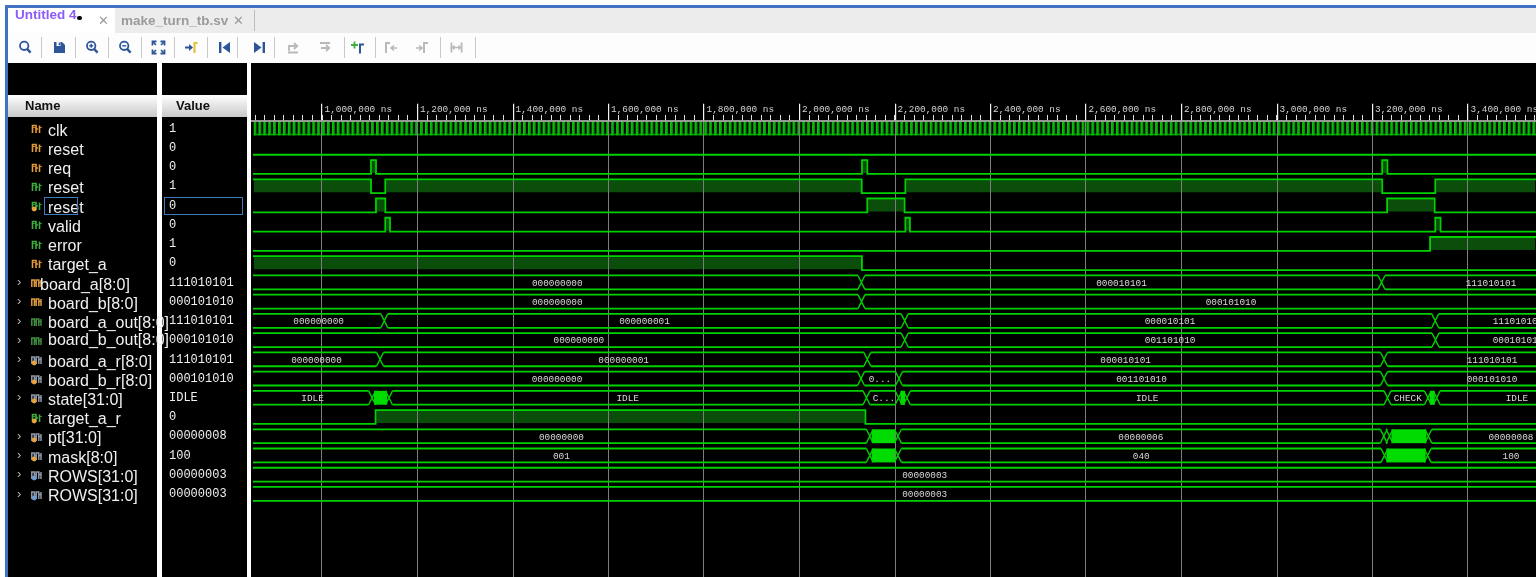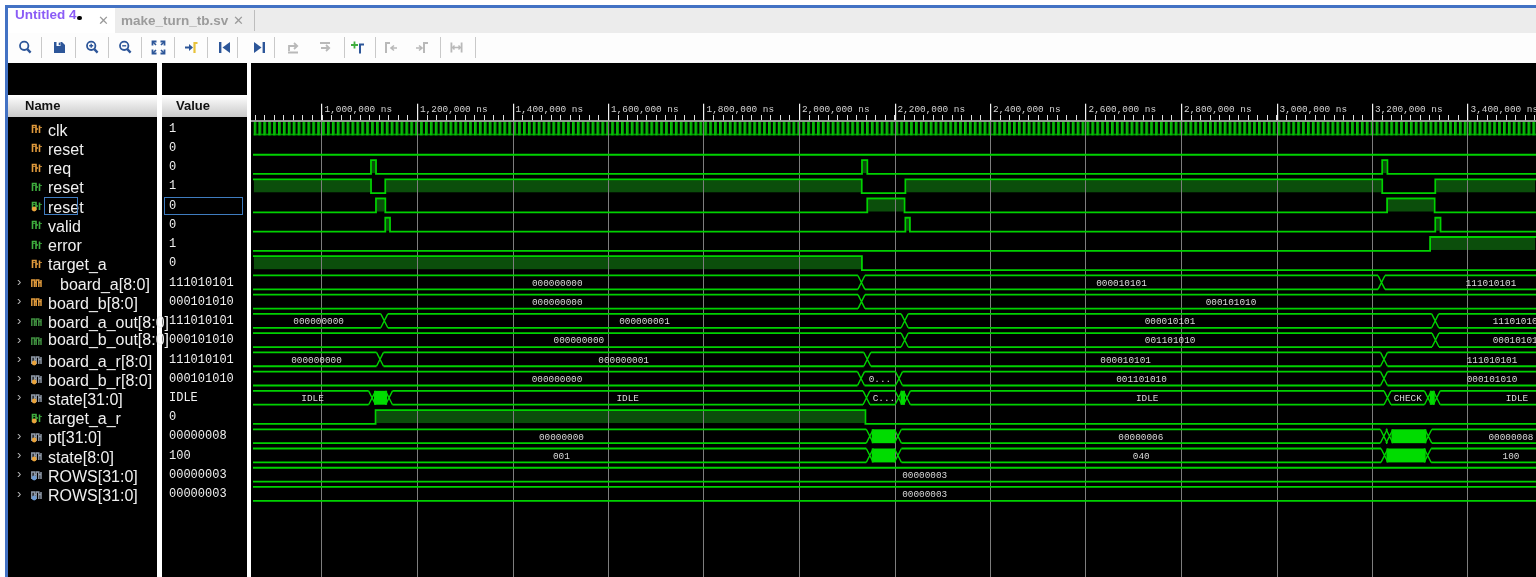--- a/index.html
+++ b/index.html
@@ -149,21 +149,21 @@
 <svg class="abs" style="left:31px;top:257.81px" width="12" height="12" viewBox="0 0 12 12">
     <path d="M1.5,10V2.5H5V10M5,6h2M8.5,10V2.5" stroke="#e09a3c" stroke-width="1.6" fill="none"></path>
     <path d="M1.5,4.5h3M8,4.5h3" stroke="#e09a3c" stroke-width="1" fill="none" opacity="0.8"></path>
   </svg>
 <div class="abs nm" style="left:48px;top:256.3px">target_a</div>
 <div class="abs vl" style="left:169px;top:256.3px">0</div>
 <div class="abs chev" style="left:17px;top:275.0px">›</div>
 <svg class="abs" style="left:31px;top:277.03999999999996px" width="12" height="12" viewBox="0 0 12 12">
     <path d="M0.8,10V3h2.6v7M3.4,5.5h1.8M5.2,10V3h2.6v7M7.8,5.5h2M10,10V3" stroke="#e09a3c" stroke-width="1.5" fill="none"></path>
   </svg>
-<div class="abs nm" style="left:60px;top:275.5px">board_a[8:0]</div>
+<div class="abs nm" style="left:40px;top:275.5px">board_a[8:0]</div>
 <div class="abs vl" style="left:169px;top:275.5px">111010101</div>
 <div class="abs chev" style="left:17px;top:294.3px">›</div>
 <svg class="abs" style="left:31px;top:296.27px" width="12" height="12" viewBox="0 0 12 12">
     <path d="M0.8,10V3h2.6v7M3.4,5.5h1.8M5.2,10V3h2.6v7M7.8,5.5h2M10,10V3" stroke="#e09a3c" stroke-width="1.5" fill="none"></path>
   </svg>
 <div class="abs nm" style="left:48px;top:294.8px">board_b[8:0]</div>
 <div class="abs vl" style="left:169px;top:294.8px">000101010</div>
 <div class="abs chev" style="left:17px;top:313.5px">›</div>
 <svg class="abs" style="left:31px;top:315.5px" width="12" height="12" viewBox="0 0 12 12">
     <path d="M0.8,10V3h2.6v7M3.4,5.5h1.8M5.2,10V3h2.6v7M7.8,5.5h2M10,10V3" stroke="#3f8f3f" stroke-width="1.5" fill="none"></path>
@@ -209,21 +209,21 @@
     <path d="M0.8,10V3h2.6v7M3.4,5.5h1.8M5.2,10V3h2.6v7M7.8,5.5h2M10,10V3" stroke="#8f99a8" stroke-width="1.5" fill="none"></path>
     <circle cx="3.2" cy="9" r="2.4" fill="#e8a33c"></circle>
   </svg>
 <div class="abs nm" style="left:48px;top:429.4px">pt[31:0]</div>
 <div class="abs vl" style="left:169px;top:429.4px">00000008</div>
 <div class="abs chev" style="left:17px;top:448.1px">›</div>
 <svg class="abs" style="left:31px;top:450.11px" width="12" height="12" viewBox="0 0 12 12">
     <path d="M0.8,10V3h2.6v7M3.4,5.5h1.8M5.2,10V3h2.6v7M7.8,5.5h2M10,10V3" stroke="#8f99a8" stroke-width="1.5" fill="none"></path>
     <circle cx="3.2" cy="9" r="2.4" fill="#e8a33c"></circle>
   </svg>
-<div class="abs nm" style="left:48px;top:448.6px">state[8:0]</div>
+<div class="abs nm" style="left:48px;top:448.6px">mask[8:0]</div>
 <div class="abs vl" style="left:169px;top:448.6px">100</div>
 <div class="abs chev" style="left:17px;top:467.3px">›</div>
 <svg class="abs" style="left:31px;top:469.34px" width="12" height="12" viewBox="0 0 12 12">
     <path d="M0.8,10V3h2.6v7M3.4,5.5h1.8M5.2,10V3h2.6v7M7.8,5.5h2M10,10V3" stroke="#8f99a8" stroke-width="1.5" fill="none"></path>
     <circle cx="3.2" cy="9" r="2.4" fill="#6f9bd0"></circle>
   </svg>
 <div class="abs nm" style="left:48px;top:467.8px">ROWS[31:0]</div>
 <div class="abs vl" style="left:169px;top:467.8px">00000003</div>
 <div class="abs chev" style="left:17px;top:486.6px">›</div>
 <svg class="abs" style="left:31px;top:488.57px" width="12" height="12" viewBox="0 0 12 12">

